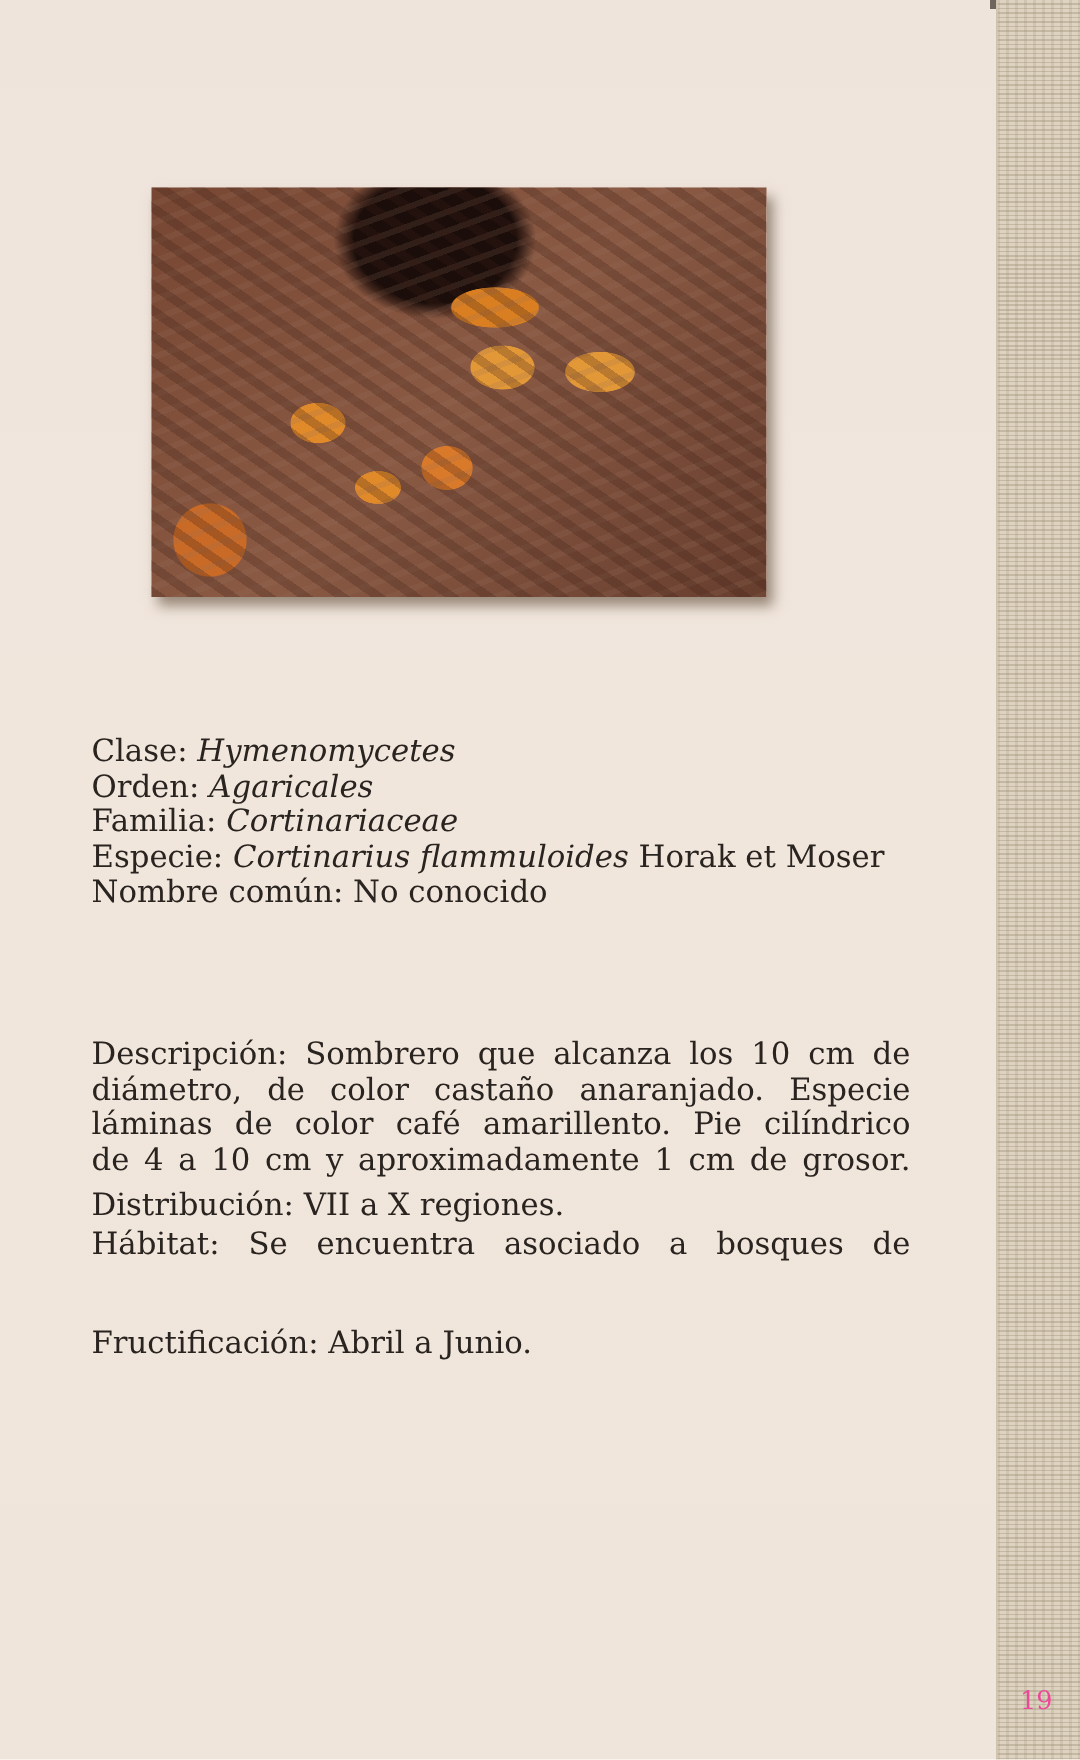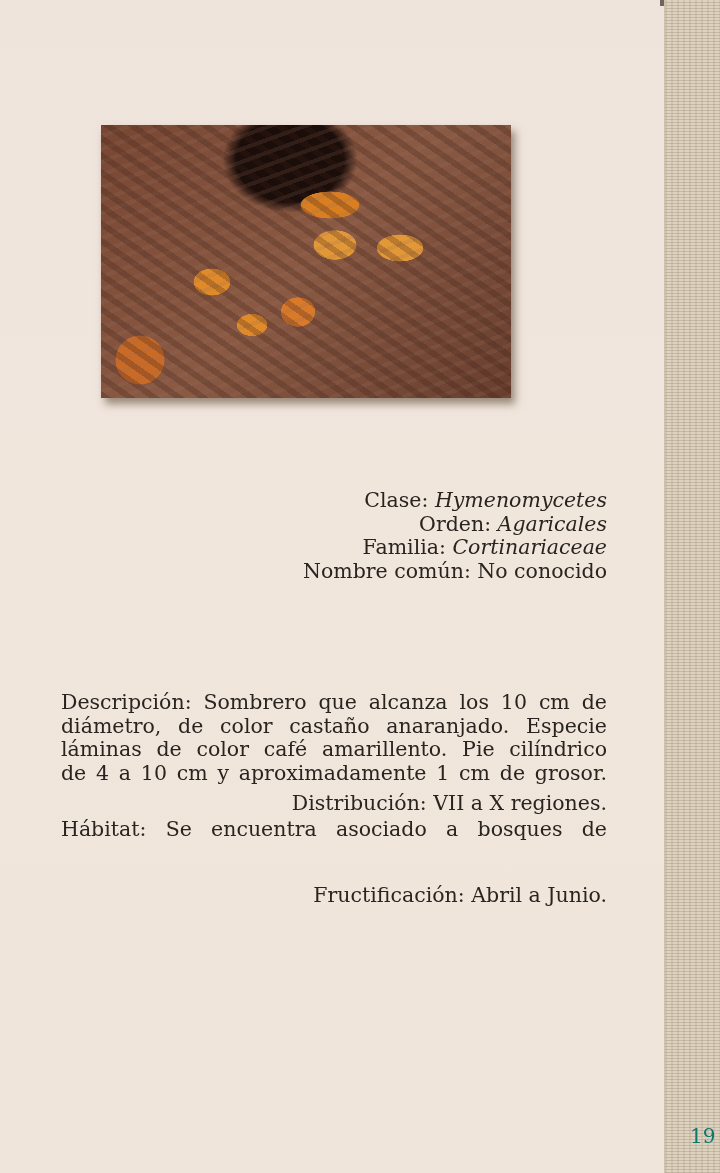--- a/index.html
+++ b/index.html
@@ -22,44 +22,45 @@
         radial-gradient(ellipse 25px 18px at 252px 325px, #e08a2a 0 60%, transparent 62%),
         radial-gradient(ellipse 28px 24px at 298px 312px, #d9792a 0 60%, transparent 62%),
         radial-gradient(ellipse 40px 40px at 140px 360px, #c96a26 0 60%, transparent 62%),
         radial-gradient(ellipse 90px 70px at 290px 160px, #1a0d0a 0 60%, transparent 75%),
         linear-gradient(135deg,#6a3a28,#8a5a44 30%,#5a3326 55%,#7a4a38 80%,#6b4030);
       background-position: -101px -125px; background-size:720px 1173px; }
     .photo-inner { position:absolute; inset:0;
       background: repeating-linear-gradient(35deg, rgba(60,30,20,0.25) 0 6px, transparent 6px 14px),
                   repeating-linear-gradient(-20deg, rgba(150,110,90,0.18) 0 4px, transparent 4px 12px); }
     .text { position:absolute; left:61px; width:546px; font-size:20.5px; line-height:23.5px; }
-    .text p { margin:0;text-align:right; }
+    .text p { margin:0; }
     .taxo { top:489px; }
     .desc { top:691px; text-align:justify; }
     .dist { top:792px; }
     .hab { top:818px; text-align:justify; }
     .fruc { top:884px; }
     .justify-line { text-align:justify; text-align-last:justify; }
     i { font-style:italic; }
-    .pageno { position:absolute; left:680px; top:1124px; font-size:20px; color:#0f766e;margin-left:10px; }
+    .pageno { position:absolute; left:680px; top:1124px; font-size:17px; color:#ec4899; }
   </style>
 </head>
 <body>
 
 <div class="topbar"></div>
 <div class="strip"></div>
 
 <div class="photo">
   <div class="photo-inner"></div>
 </div>
 
 <div class="text taxo">
   <p><span>Clase: </span><i>Hymenomycetes</i></p>
   <p><span>Orden: </span><i>Agaricales</i></p>
   <p><span>Familia: </span><i>Cortinariaceae</i></p>
+  <p><span>Especie: </span><i>Cortinarius flammuloides</i><span> Horak et Moser</span></p>
   <p><span>Nombre común: </span><span>No conocido</span></p>
 </div>
 
 <div class="text desc">
   <p class="justify-line">Descripción: Sombrero que alcanza los 10 cm de</p>
   <p class="justify-line">diámetro, de color castaño anaranjado. Especie</p>
   <p class="justify-line">láminas de color café amarillento. Pie cilíndrico</p>
   <p class="justify-line">de 4 a 10 cm y aproximadamente 1 cm de grosor.</p>
 </div>
 

